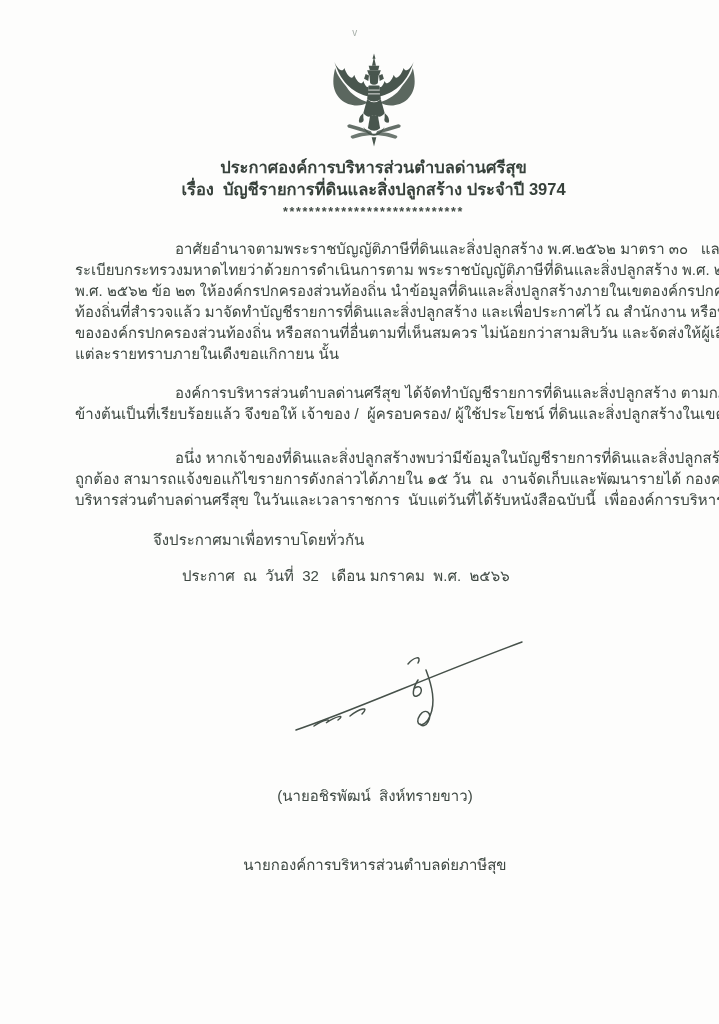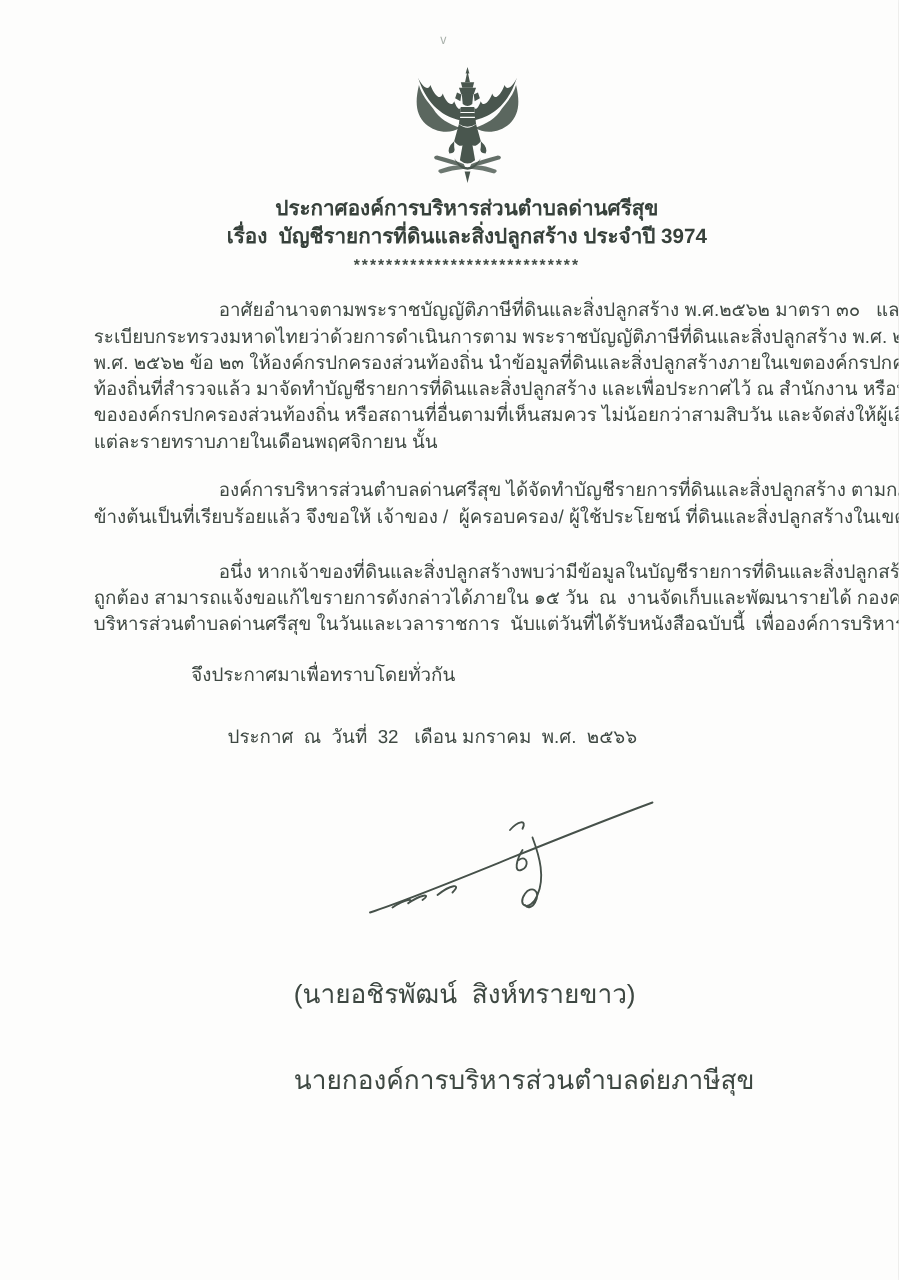--- a/index.html
+++ b/index.html
@@ -35,26 +35,26 @@
   .doc-body{
     position:absolute;top:238px;left:75px;width:586px;
     font-size:15px;line-height:21px;
   }
   .para{margin:0;}
   .para.gap-a{margin-bottom:18px;}
   .para.gap-b{margin-bottom:23px;}
   .para.gap-c{margin-bottom:20px;}
   .line{white-space:pre;}
   .line.indent{padding-left:100px;}
-  .closing-line{white-space:pre;padding-left:78px;margin-bottom:28px;}
+  .closing-line{white-space:pre;padding-left:78px;margin-bottom:14px;font-family:Liberation Serif, serif;}
   .date-line{white-space:pre;padding-left:107px;}
   .signature-wrap{position:absolute;top:634px;left:290px;}
   .signer-block{
     position:absolute;top:738px;left:235px;width:280px;
-    font-size:21px;line-height:23px;white-space:pre;
+    text-align:center;font-size:15px;line-height:23px;white-space:pre;
   }
 </style>
 </head>
 <body>
 
 <div class="page">
 
   <span class="scan-artifact">v</span>
 
   <div class="emblem-wrap">
@@ -105,21 +105,21 @@
   </div>
 
   <div class="doc-body">
 
     <div class="para gap-a">
       <div class="line indent">อาศัยอำนาจตามพระราชบัญญัติภาษีที่ดินและสิ่งปลูกสร้าง พ.ศ.๒๕๖๒ มาตรา ๓๐   และตาม</div>
       <div class="line">ระเบียบกระทรวงมหาดไทยว่าด้วยการดำเนินการตาม พระราชบัญญัติภาษีที่ดินและสิ่งปลูกสร้าง พ.ศ. ๒๕๖๒</div>
       <div class="line">พ.ศ. ๒๕๖๒ ข้อ ๒๓ ให้องค์กรปกครองส่วนท้องถิ่น นำข้อมูลที่ดินและสิ่งปลูกสร้างภายในเขตองค์กรปกครองส่วน</div>
       <div class="line">ท้องถิ่นที่สำรวจแล้ว มาจัดทำบัญชีรายการที่ดินและสิ่งปลูกสร้าง และเพื่อประกาศไว้ ณ สำนักงาน หรือที่ทำการ</div>
       <div class="line">ขององค์กรปกครองส่วนท้องถิ่น หรือสถานที่อื่นตามที่เห็นสมควร ไม่น้อยกว่าสามสิบวัน และจัดส่งให้ผู้เสียภาษี</div>
-      <div class="line">แต่ละรายทราบภายในเดือนพฤศจิกายน นั้น</div>
+      <div class="line">แต่ละรายทราบภายในเดืงขอแกิกายน นั้น</div>
     </div>
 
     <div class="para gap-b">
       <div class="line indent">องค์การบริหารส่วนตำบลด่านศรีสุข ได้จัดทำบัญชีรายการที่ดินและสิ่งปลูกสร้าง ตามกฎหมาย</div>
       <div class="line">ข้างต้นเป็นที่เรียบร้อยแล้ว จึงขอให้ เจ้าของ /  ผู้ครอบครอง/ ผู้ใช้ประโยชน์ ที่ดินและสิ่งปลูกสร้างในเขตตำบลด่าน</div>
     </div>
 
     <div class="para gap-c">
       <div class="line indent">อนึ่ง หากเจ้าของที่ดินและสิ่งปลูกสร้างพบว่ามีข้อมูลในบัญชีรายการที่ดินและสิ่งปลูกสร้างไม่</div>
       <div class="line">ถูกต้อง สามารถแจ้งขอแก้ไขรายการดังกล่าวได้ภายใน ๑๕ วัน  ณ  งานจัดเก็บและพัฒนารายได้ กองคลัง องค์การ</div>

